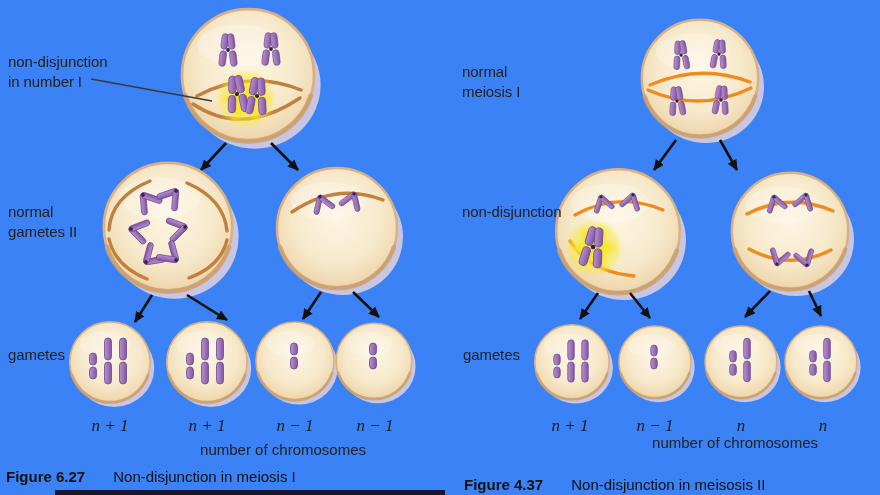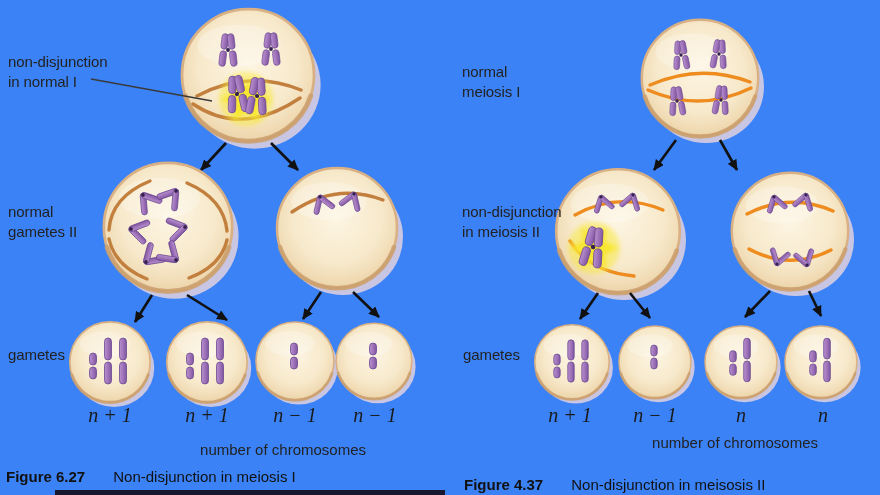--- a/index.html
+++ b/index.html
@@ -1,21 +1,21 @@
 <!DOCTYPE html>
 <html><head>
 <meta charset="utf-8">
 <style>
   html,body{margin:0;padding:0;background:#ffffff;}
   .page{position:relative;width:880px;height:495px;background:#3b82f6;overflow:hidden;
         font-family:"Liberation Sans", sans-serif;}
   svg{position:absolute;left:0;top:0;}
   .lbl{position:absolute;font-size:15px;line-height:20px;color:#222;letter-spacing:-0.1px;}
-  .glabel{position:absolute;top:404px;width:76px;text-align:center;
-          font-family:"Liberation Serif", serif;font-style:italic;font-size:20px;color:#1a1a1a;}
+  .glabel{position:absolute;top:416px;width:76px;text-align:center;
+          font-family:"Liberation Serif", serif;font-style:italic;font-size:17px;color:#1a1a1a;}
   .axis{position:absolute;width:236px;text-align:right;font-size:15px;color:#222;}
   .cap{position:absolute;font-size:15px;color:#111;}
   .capnum{font-weight:bold;}
   .captext{margin-left:28px;}
   .bottombar{position:absolute;left:55px;top:490px;width:390px;height:5px;background:#17172f;}
   .spdl{stroke:#c27f3e;stroke-width:3.4;fill:none;stroke-linecap:round;}
   .spdr{stroke:#ef8c1f;stroke-width:3.4;fill:none;stroke-linecap:round;}
   .arrow{stroke:#111;stroke-width:2.6;marker-end:url(#ah);}
 </style>
 </head>
@@ -208,35 +208,34 @@
     <g>
       <use href="#cell" transform="translate(821,362) scale(0.60)"></use>
       <use href="#rodS" transform="translate(813,363) scale(0.95)"></use>
       <use href="#rodL" transform="translate(827,360) scale(0.95)"></use>
     </g>
   </g>
 </svg>
 
 <div class="lbl" style="left:8px;top:52px">
   <div>non-disjunction</div>
-  <div>in normal I</div>
+  <div>in number I</div>
 </div>
 <div class="lbl" style="left:8px;top:202px">
   <div>normal</div>
   <div>gametes II</div>
 </div>
 <div class="lbl" style="left:8px;top:345px">gametes</div>
 
 <div class="lbl" style="left:462px;top:62px">
   <div>normal</div>
   <div>meiosis I</div>
 </div>
 <div class="lbl" style="left:462px;top:202px">
   <div>non-disjunction</div>
-  <div>in meiosis II</div>
 </div>
 <div class="lbl" style="left:463px;top:345px">gametes</div>
 
 <div class="glabel" style="left:72px">n + 1</div>
 <div class="glabel" style="left:169px">n + 1</div>
 <div class="glabel" style="left:257px">n − 1</div>
 <div class="glabel" style="left:337px">n − 1</div>
 
 <div class="glabel" style="left:532px">n + 1</div>
 <div class="glabel" style="left:617px">n − 1</div>

